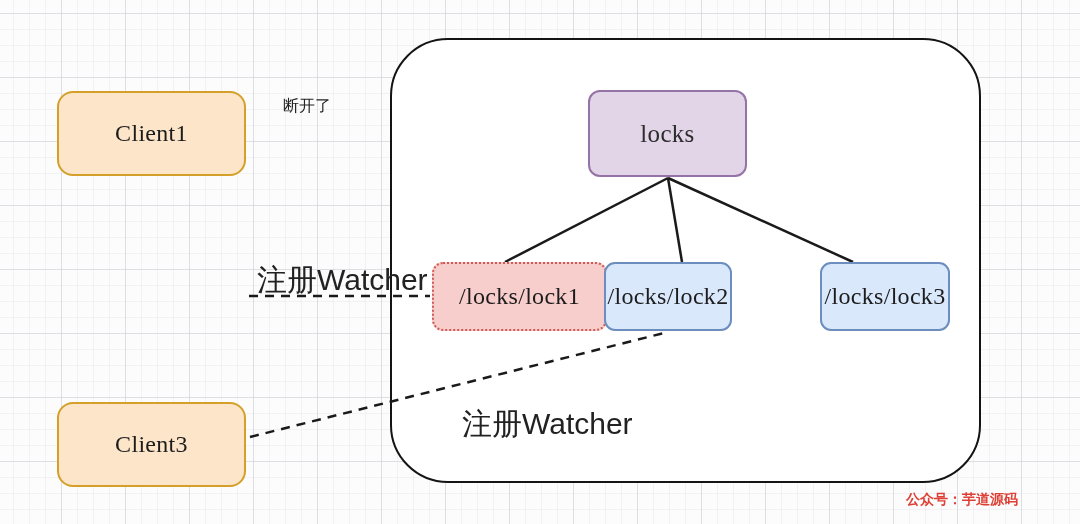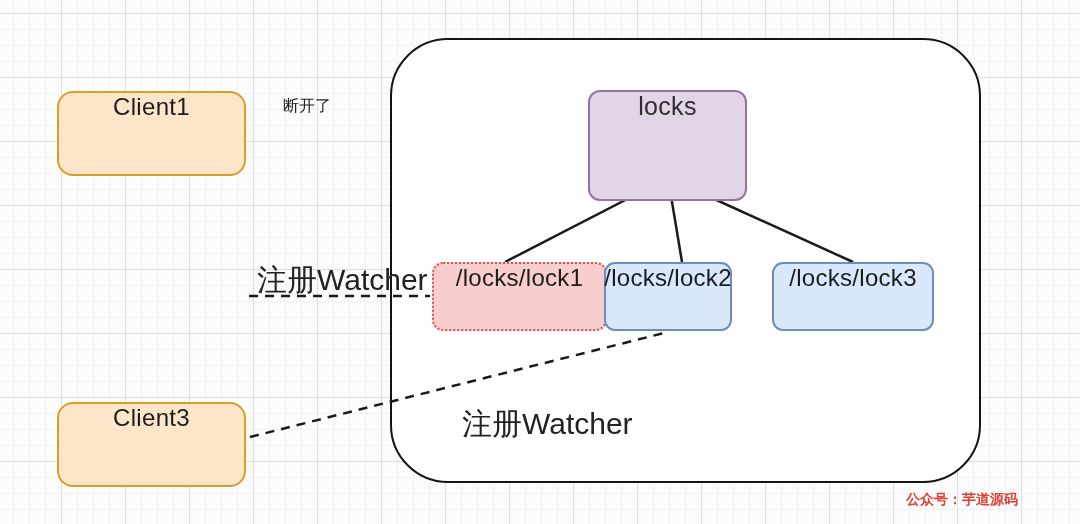--- a/index.html
+++ b/index.html
@@ -35,61 +35,63 @@
   .edges {
     position: absolute;
     left: 0; top: 0;
     width: 1080px; height: 524px;
     pointer-events: none;
   }
 
   .node {
     position: absolute;
     display: flex;
+    align-items: center;
     justify-content: center;
     box-sizing: border-box;
     font-size: 24px;
     color: #1c1c1c;
     letter-spacing: 0.3px;
+    font-family: Liberation Serif, serif;
   }
 
   .client {
     width: 189px; height: 85px;
     background: var(--client-fill, #fce5c9);
     border: 2.5px solid var(--client-border, #d4a02a);
     border-radius: 16px;
   }
   .client1 { left: 57px;  top: 91px;  }
   .client2 { left: 57px;  top: 255px; }
   .client3 { left: 57px;  top: 402px; }
 
   .znode-root {
     left: 588px; top: 90px;
-    width: 159px; height: 111px;
+    width: 159px; height: 87px;
     background: var(--root-fill, #e1d5e7);
     border: 2px solid var(--root-border, #9673a6);
     border-radius: 12px;
     font-size: 25px;
     color: #2d2d2d;
   }
 
   .znode {
     top: 262px;
     height: 69px;
     background: var(--lock-fill, #dae8fc);
     border: 2px solid var(--lock-border, #6c8ebf);
     border-radius: 11px;
   }
   .znode.lock1 {
     left: 432px; width: 175px;
     background: var(--disconnected-fill, #f8cecc);
     border: 2.5px dotted var(--disconnected-border, #cf5a55);
   }
   .znode.lock2 { left: 604px; width: 128px; }
-  .znode.lock3 { left: 772px; width: 162px; }
+  .znode.lock3 { left: 820px; width: 130px; }
 
   .label {
     position: absolute;
     font-size: 30px;
     color: #222222;
     white-space: nowrap;
   }
   .label-disconnected { left: 283px; top: 96px;  font-size: 16px; }
   .label-watcher-1    { left: 257px; top: 260px; }
   .label-watcher-2    { left: 462px; top: 404px; }

